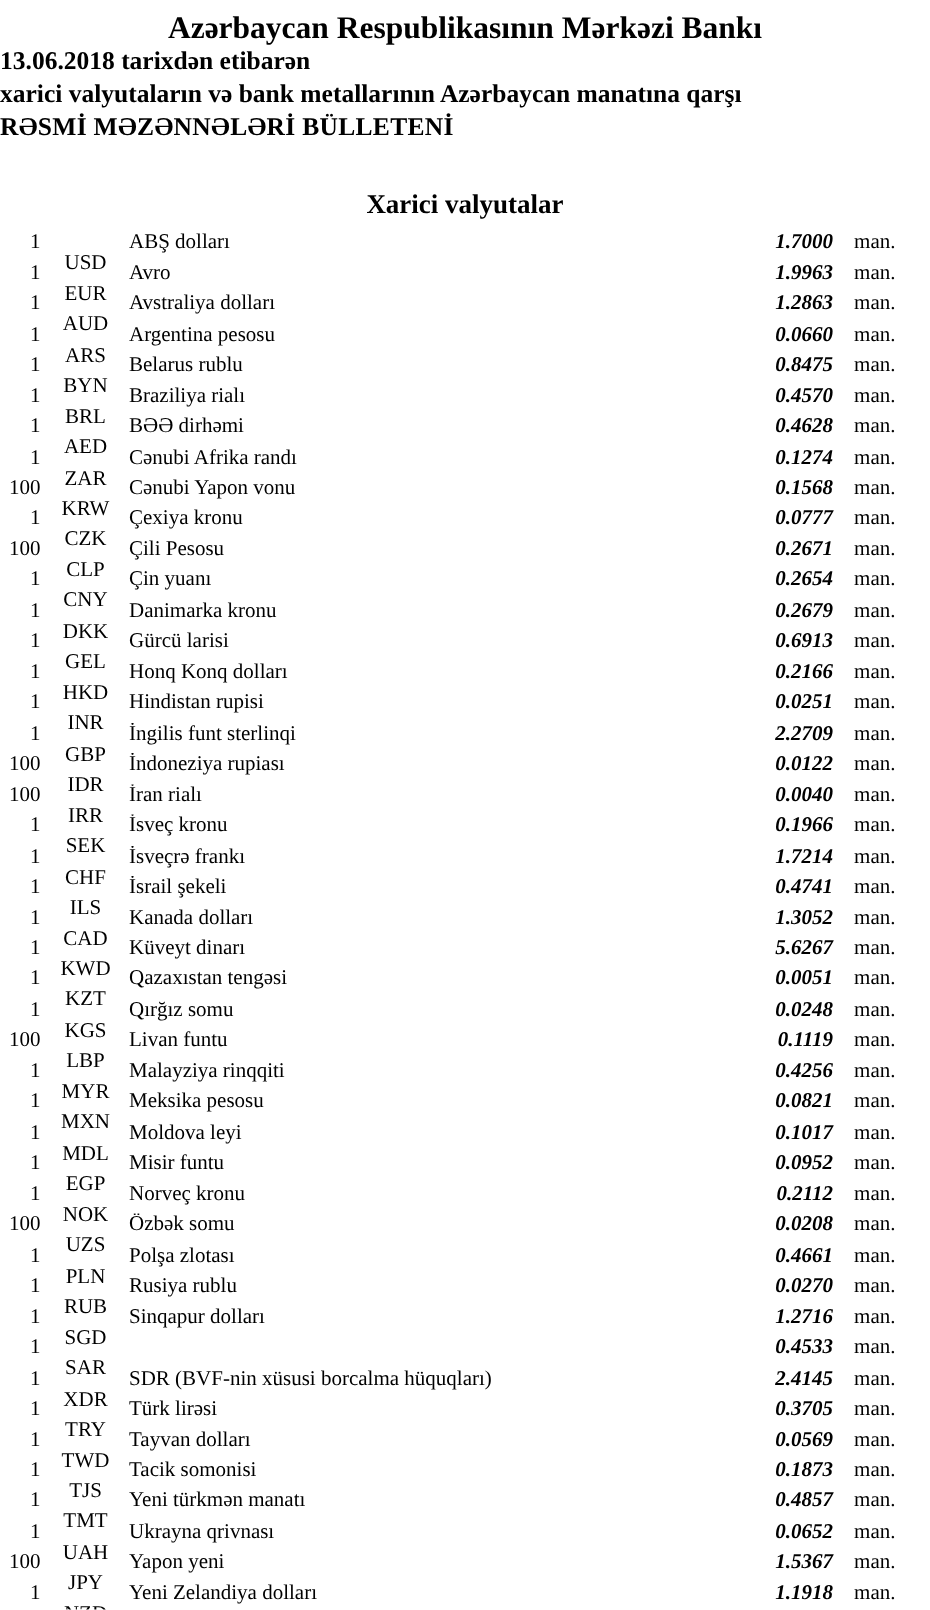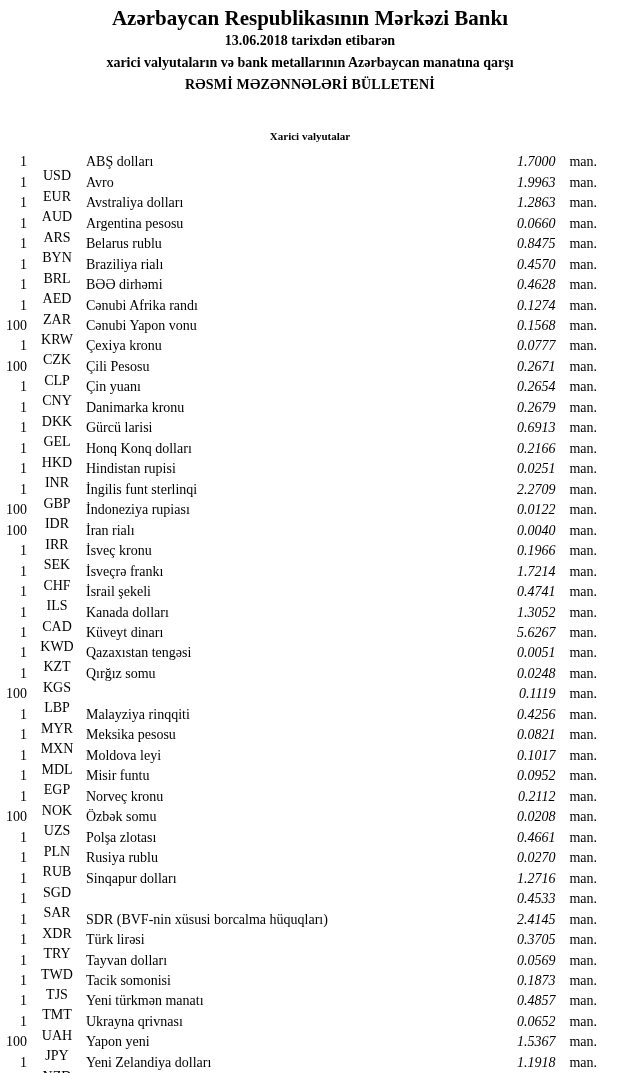--- a/index.html
+++ b/index.html
@@ -9,41 +9,41 @@
     font-family:"Liberation Serif","DejaVu Serif",serif;
   }
   .page { width:620px; height:816px; }
 
   
   .title {
     padding-top:7px; text-align:center;
     font-size:21px; font-weight:bold; line-height:23px;
   }
   .hline {
-    text-align:center; font-weight:bold;
-    font-size:14px; line-height:22px;
+    font-weight:bold;
+    font-size:17px; line-height:22px;
   }
   .bulletin { letter-spacing:0.2px; }
 
   .section-title {
     margin-top:32px; text-align:center;
-    font-size:11px; font-weight:bold; line-height:16px;
+    font-size:18px; font-weight:bold; line-height:16px;
   }
 
   
   .rates-table { margin-top:8px; }
   .row {
     display:flex; align-items:center;
     height:20.47px; font-size:14px;
     padding-right:23px;
   }
   .qty  { flex:none; width:27px; text-align:right; }
   .code { flex:none; width:52px; margin-left:4px; text-align:center;margin-top:28px; }
   .name { flex:1 1 auto; margin-left:3px; white-space:nowrap; overflow:hidden; }
-  .rate { flex:none; margin-left:auto; font-weight:normal; font-style:italic; }
+  .rate { flex:none; margin-left:auto; font-weight:bold; font-style:italic; }
   .unit { flex:none; margin-left:14px; }
 </style>
 </head>
 <body>
 
 <div class="page">
   <header>
     <div class="title">Azərbaycan Respublikasının Mərkəzi Bankı</div>
     <div class="hline">13.06.2018 tarixdən etibarən</div>
     <div class="hline">xarici valyutaların və bank metallarının Azərbaycan manatına qarşı</div>
@@ -231,20 +231,21 @@
       <div class="row">
       <span class="qty">1</span>
       <span class="code">KGS</span>
       <span class="name">Qırğız somu</span>
       <span class="rate">0.0248</span>
       <span class="unit">man.</span>
     </div>
       <div class="row">
       <span class="qty">100</span>
       <span class="code">LBP</span>
+      <span class="name">Livan funtu</span>
       <span class="rate">0.1119</span>
       <span class="unit">man.</span>
     </div>
       <div class="row">
       <span class="qty">1</span>
       <span class="code">MYR</span>
       <span class="name">Malayziya rinqqiti</span>
       <span class="rate">0.4256</span>
       <span class="unit">man.</span>
     </div>

